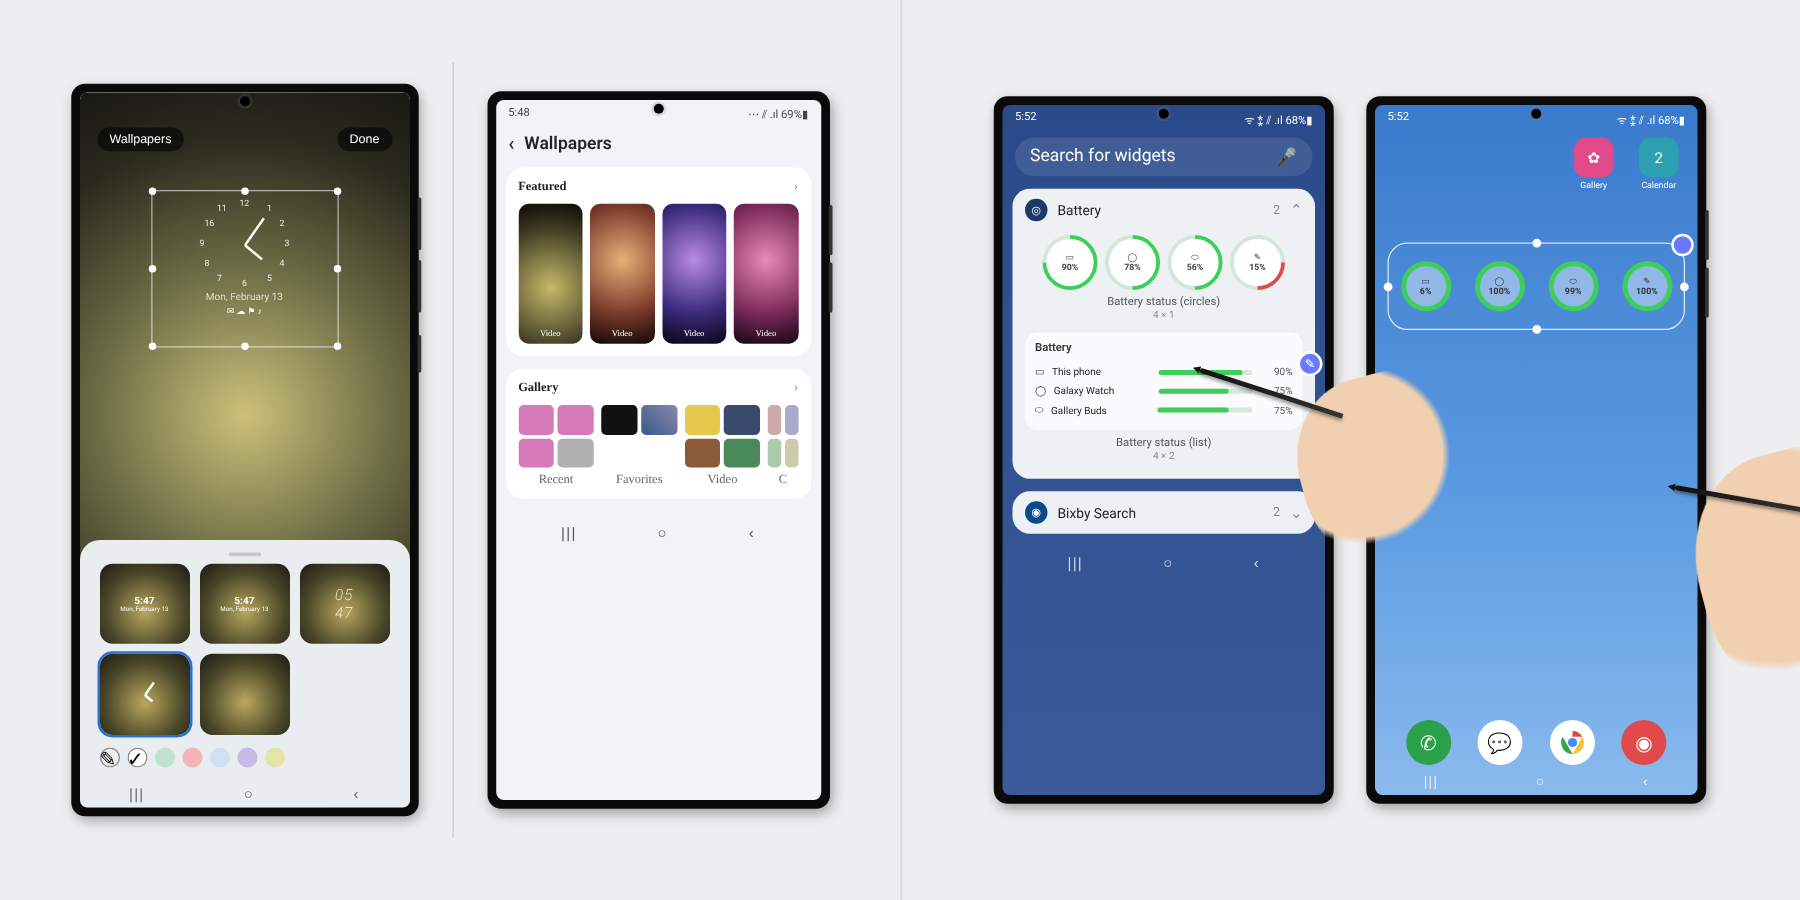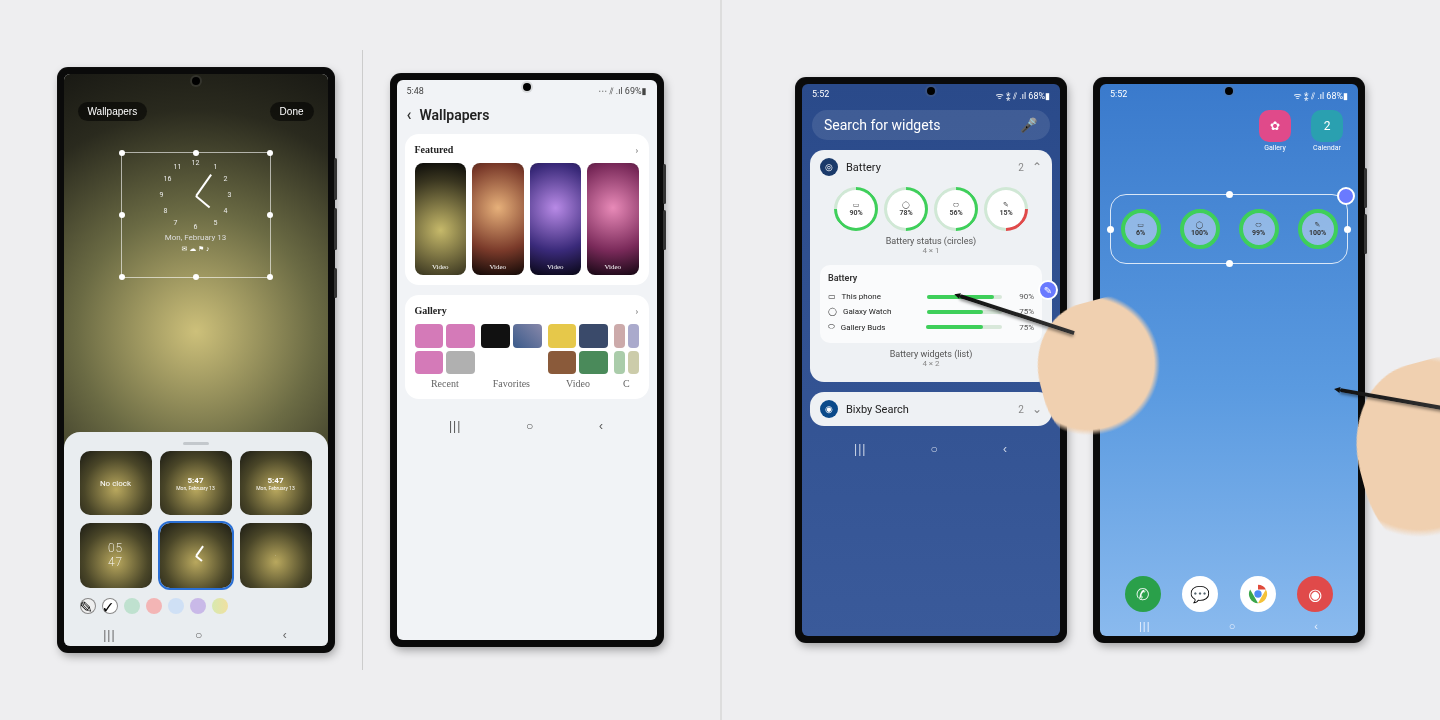--- a/index.html
+++ b/index.html
@@ -269,32 +269,29 @@
           <div class="pa-hand" style="width:18px; transform:rotate(40deg)"></div>
         </div>
         <div class="pa-date">Mon, February 13</div>
         <div class="pa-iconrow">✉ ☁ ⚑ ♪</div>
       </div>
 
       <div class="pa-tray">
         <div class="tray-grip"></div>
         <div class="tray-grid">
           <div class="tray-item">
-              <span>No clock</span>
+              <b>5:47</b>
+              <span style="font-size:5px">Mon, February 13</span>
             </div>
           <div class="tray-item">
               <b>5:47</b>
               <span style="font-size:5px">Mon, February 13</span>
             </div>
           <div class="tray-item">
-              <b>5:47</b>
-              <span style="font-size:5px">Mon, February 13</span>
-            </div>
-          <div class="tray-item">
-              <span style="font-size:12px;font-weight:200;letter-spacing:1px;">05<br>47</span>
+              <span style="font-size:12px;font-weight:200;letter-spacing:1px;font-style:italic;">05<br>47</span>
             </div>
           <div class="tray-item sel">
             <div style="width:28px;height:28px;position:relative">
               <div class="pa-hand" style="width:12px;transform:rotate(-55deg);top:50%;left:50%"></div>
               <div class="pa-hand" style="width:8px;transform:rotate(40deg);top:50%;left:50%"></div>
             </div>
           </div>
           <div class="tray-item">
               <span style="opacity:.3">·</span>
             </div>
@@ -476,21 +473,21 @@
             </div>
           <div class="pc-list-row">
               <span>⬭</span>
               <span style="flex:1">Gallery Buds</span>
               <div class="pc-bar">
                 <div class="pc-bar-fill" style="width:75%"></div>
               </div>
               <span class="pc-pct">75%</span>
             </div>
         </div>
-        <div class="pc-widget-label">Battery widgets (list)</div>
+        <div class="pc-widget-label">Battery status (list)</div>
         <div class="pc-widget-dim">4 × 2</div>
       </div>
 
       <div class="pc-card compact">
         <div class="pc-cat-head">
           <span class="pc-cat-icon" style="background:#0a4a8a">◉</span>
           <span class="grow">Bixby Search</span>
           <span class="pc-cat-count">2</span>
           <span class="pc-chev">⌄</span>
         </div>

